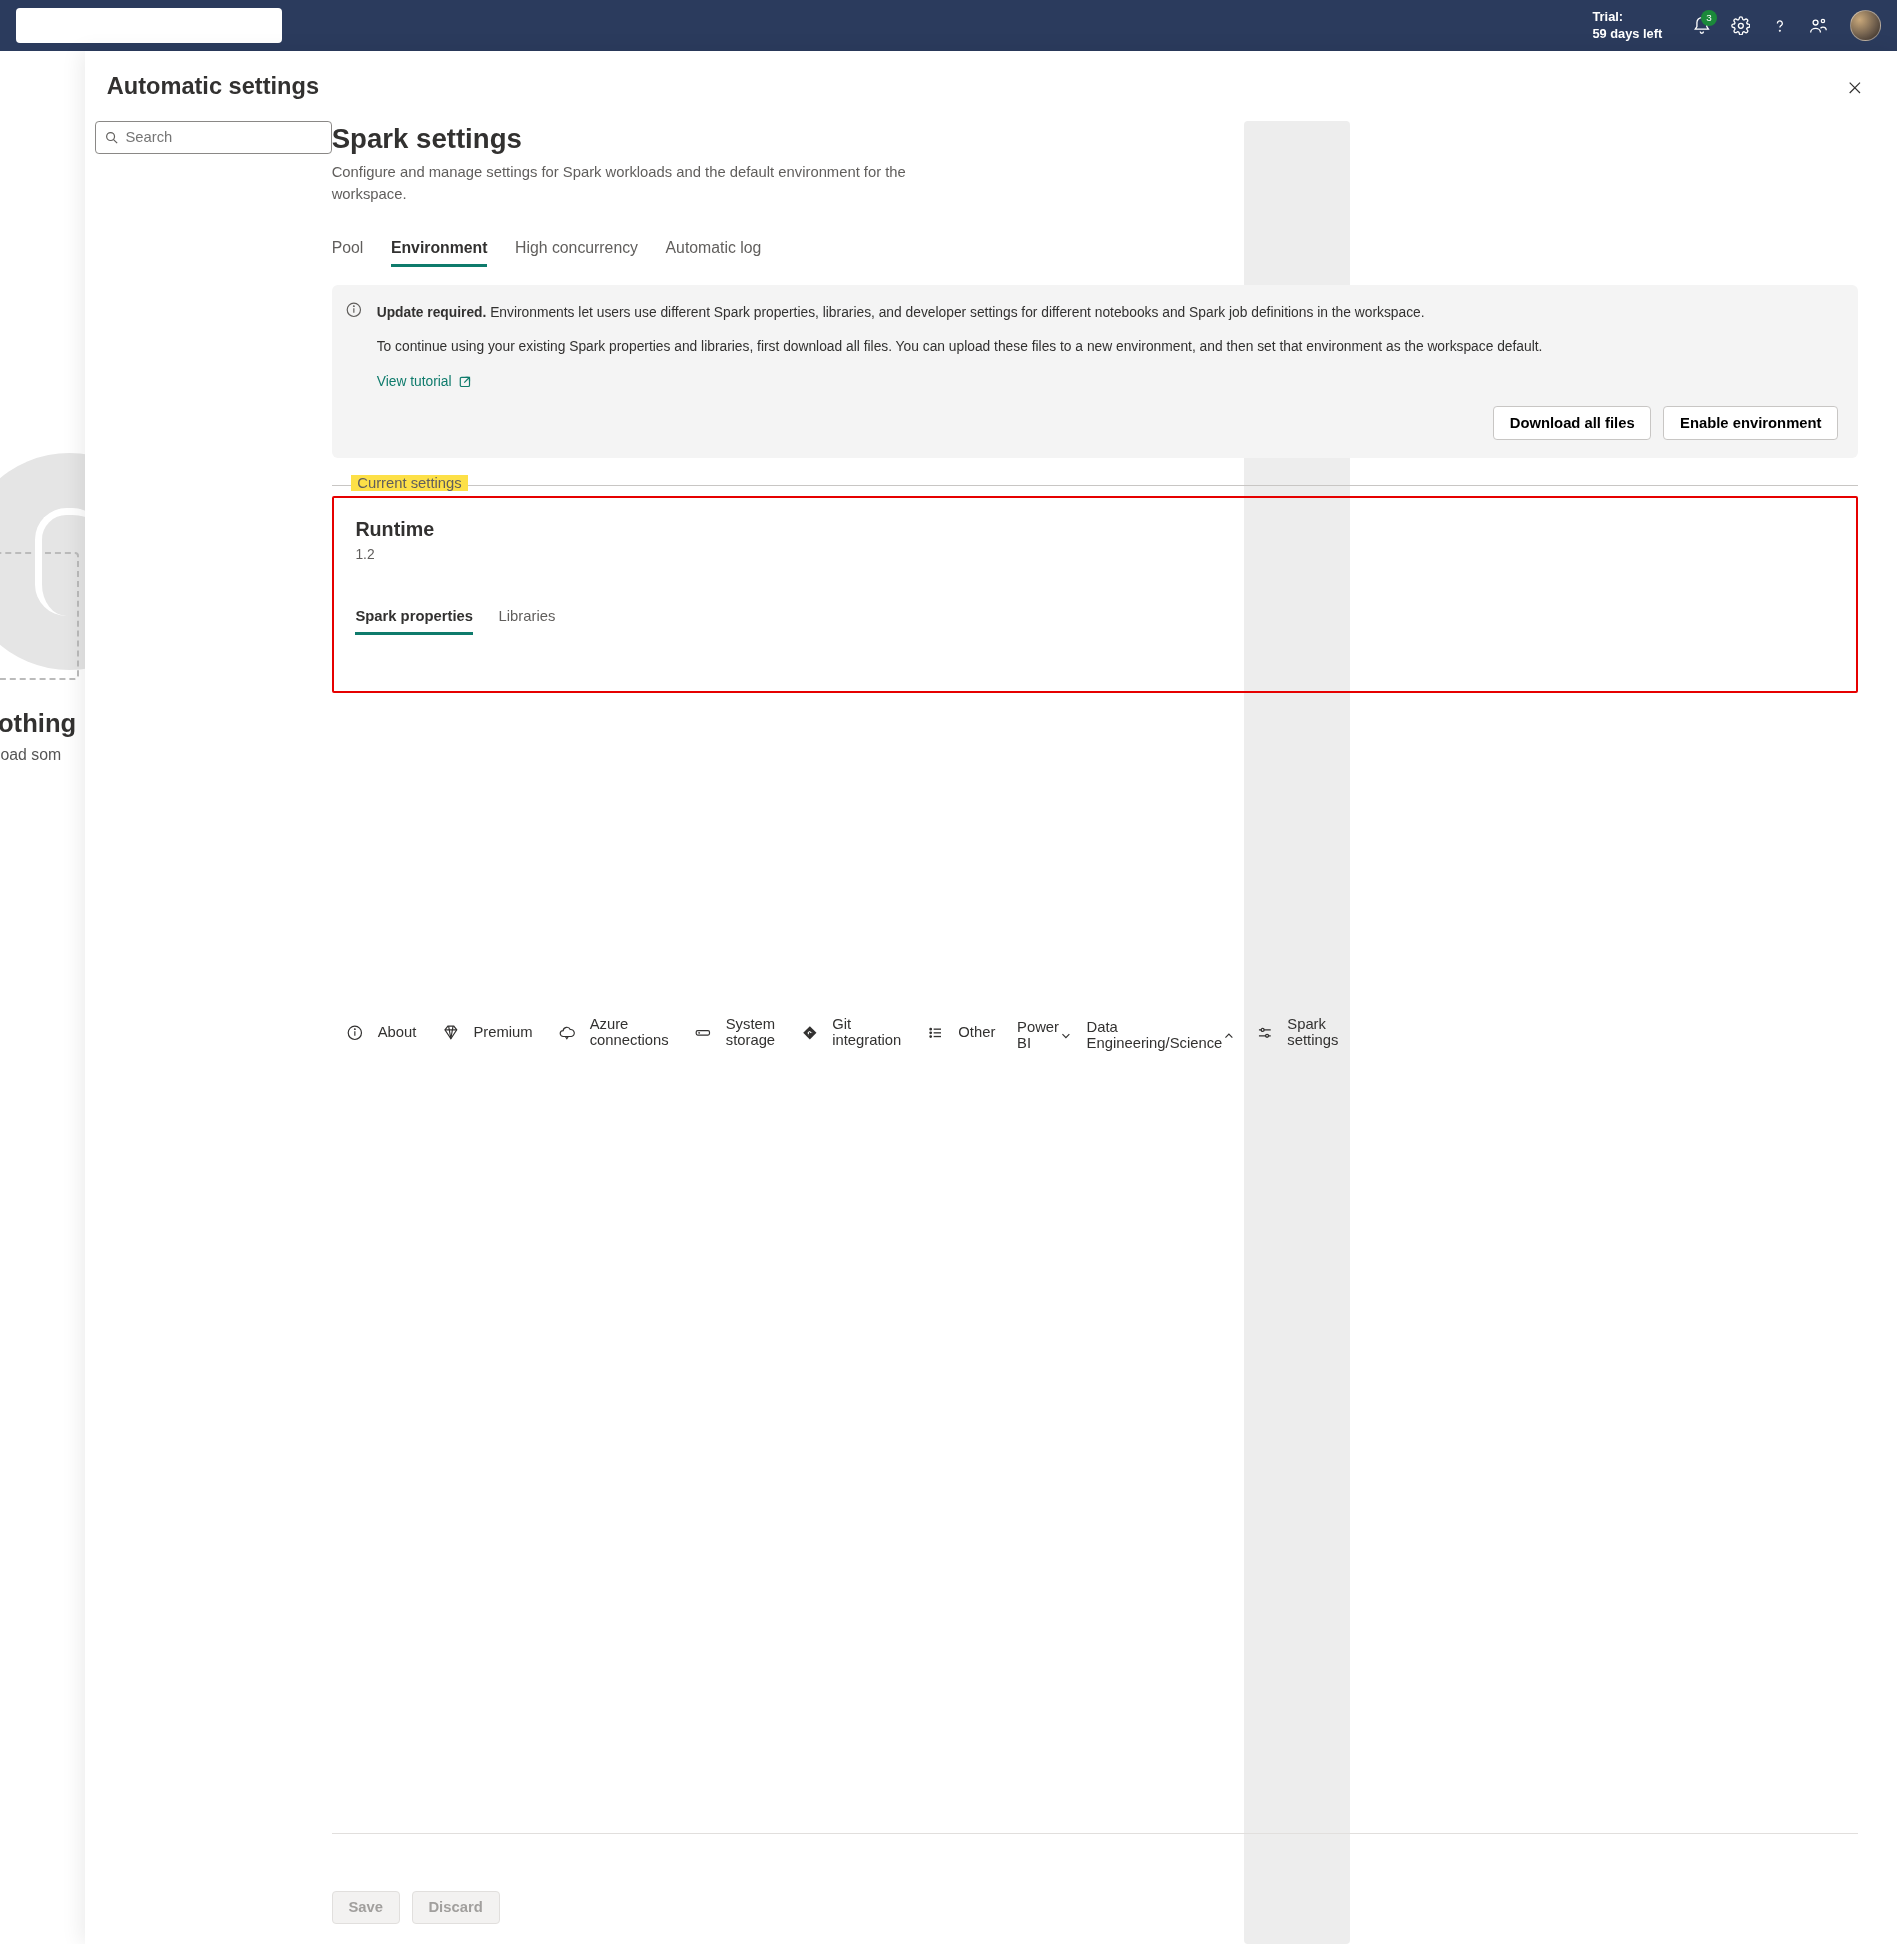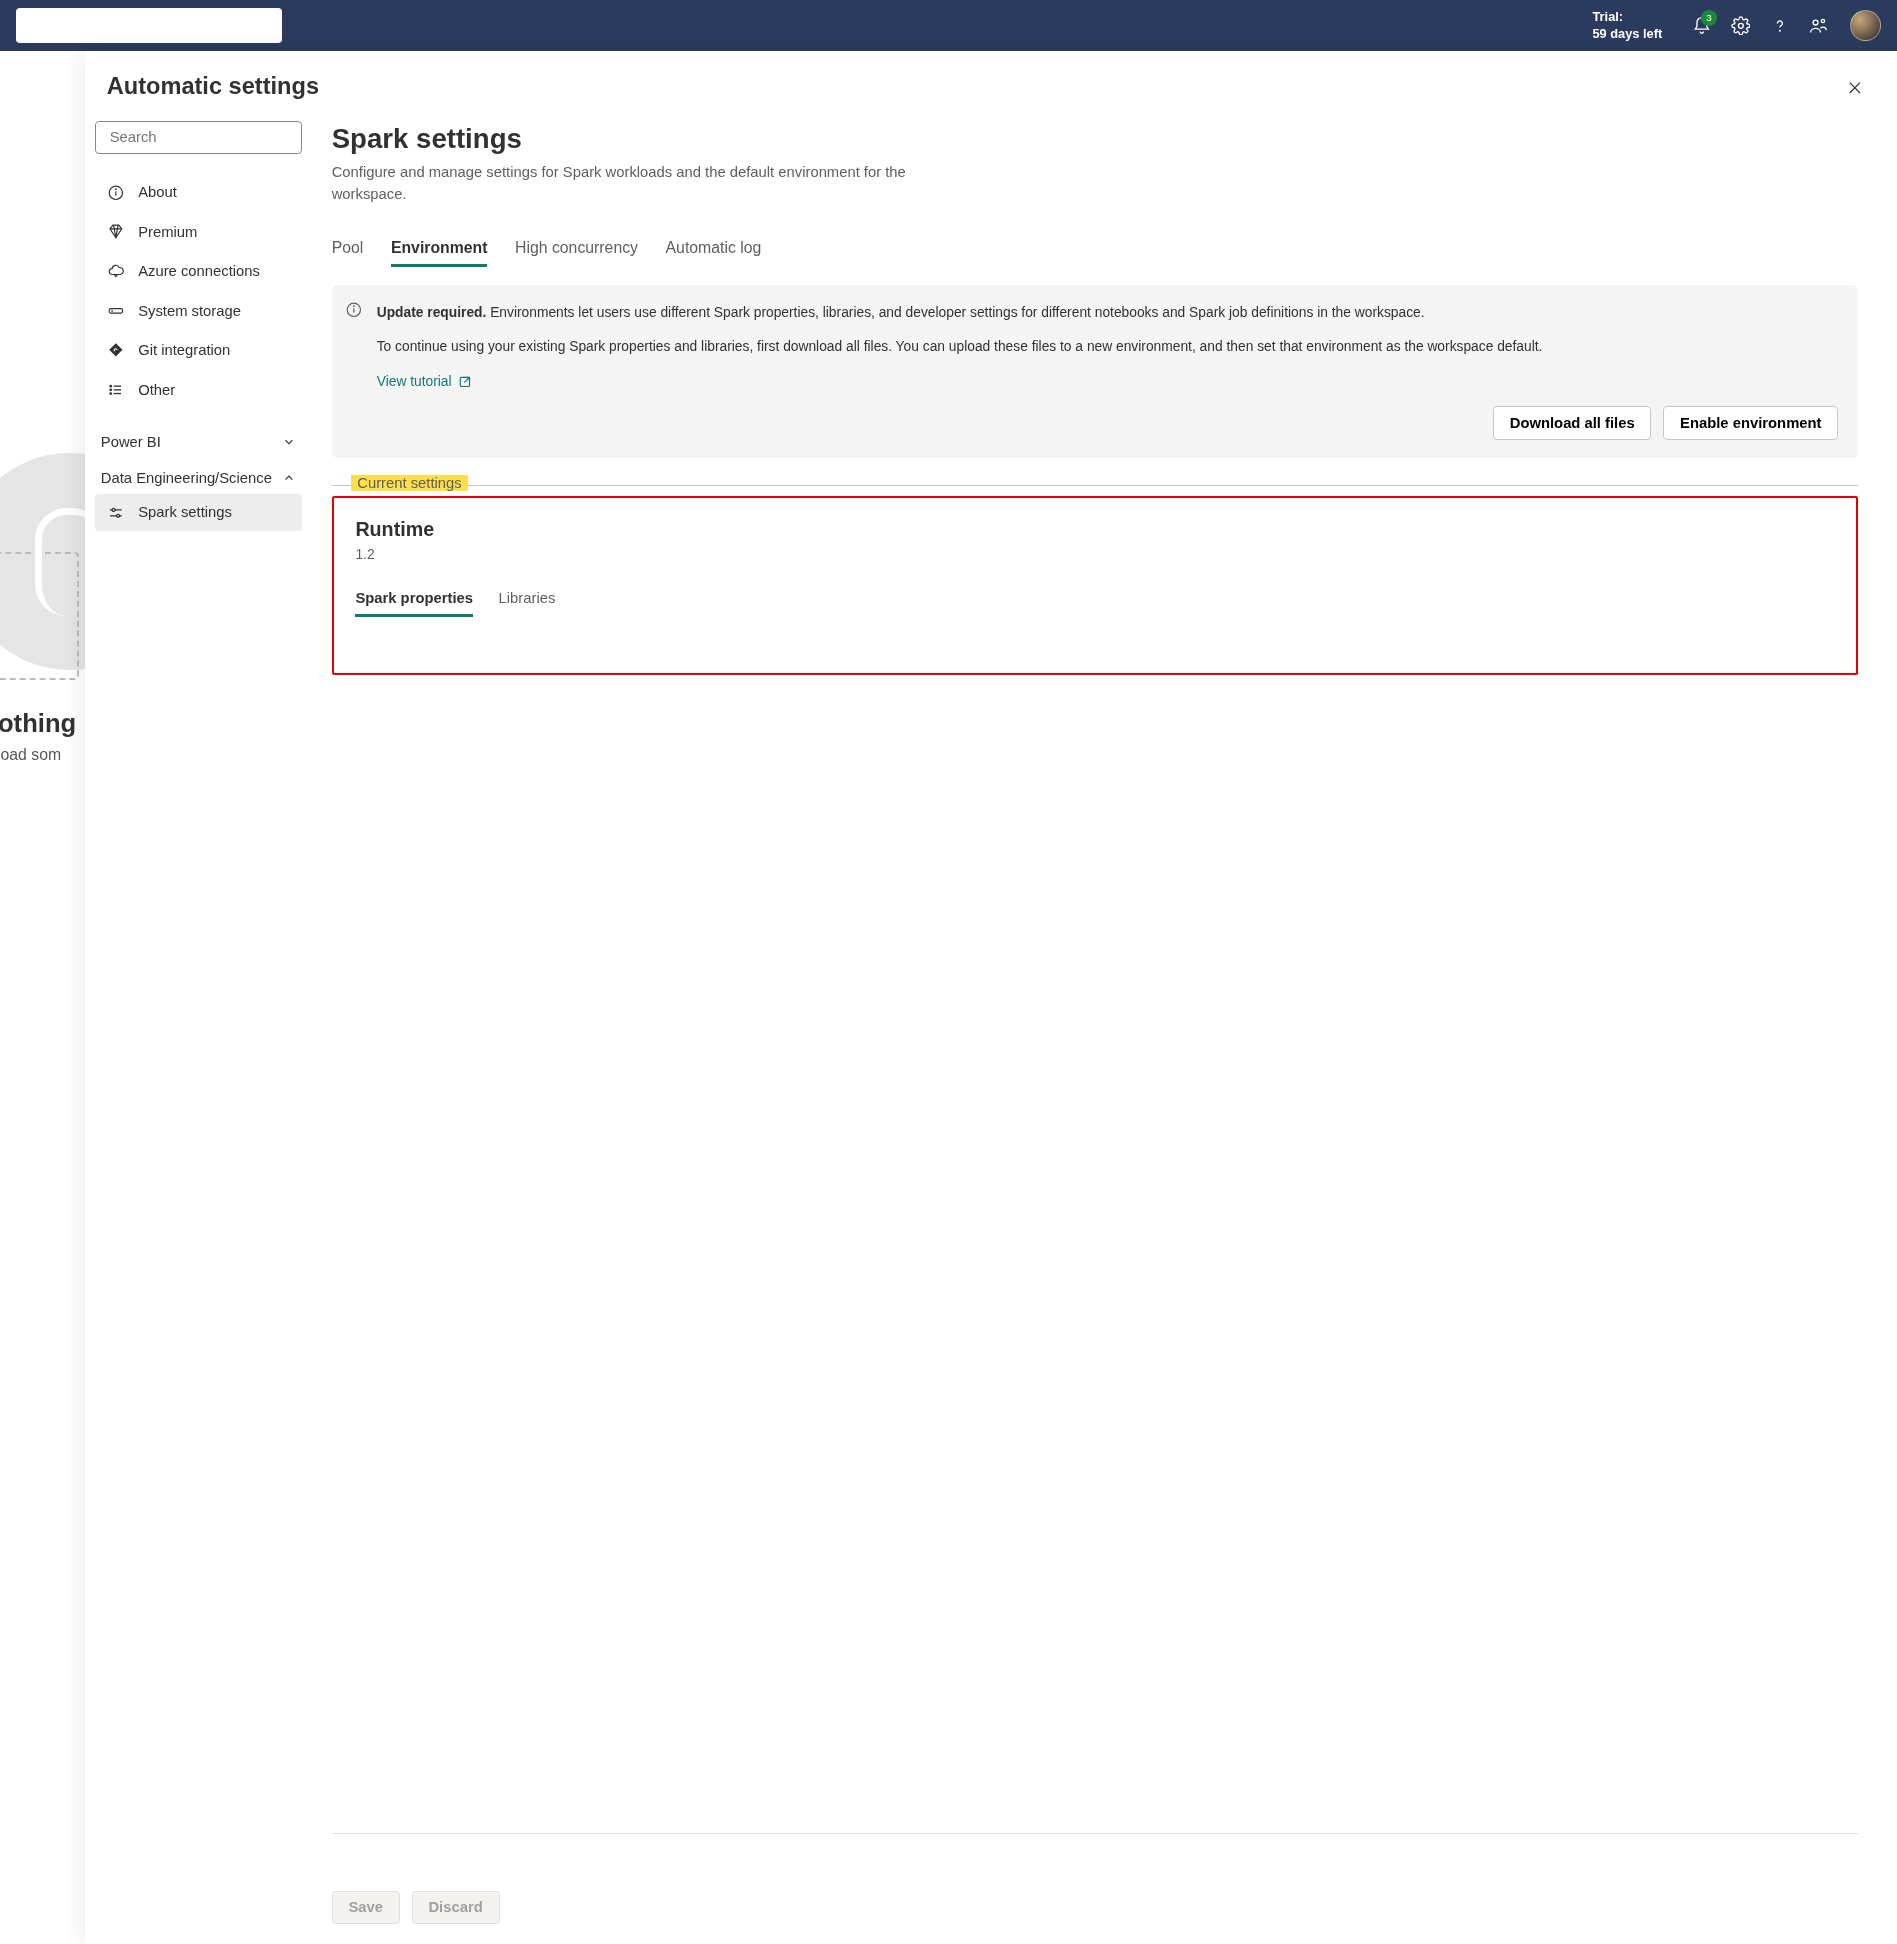--- a/index.html
+++ b/index.html
@@ -120,21 +120,21 @@
     flex:1;
     display:flex;
     overflow:hidden;
   }
 
   
   .sidebar {
     width: 227px;
     padding: 15.8px 9.9px 0 9.9px;
     display:flex;
-    flex-direction:column;
+    flex-direction:row;
     gap:2px;
   }
   .search-box {
     display:flex; align-items:center;
     border:1px solid #8a8886;
     border-radius:3.9px;
     height:33px;
     padding:0 7.9px;
     color:#605e5c;
     margin-bottom:17.7px;
@@ -230,21 +230,21 @@
     padding:0 5.9px;
     font-size:14.8px;
     color:#605e5c;
     display:inline-block;
   }
 
   .runtime-h { font-size:19.7px; font-weight:700; margin-bottom:5.9px; }
   .runtime-v { font-size:13.8px; color:#605e5c; margin-bottom:21.7px; }
 
   .inner-tabs { display:flex; gap:25.6px; margin-bottom:17.7px; }
-  .inner-tab { padding:5.9px 0 7.9px 0; font-size:14.8px; cursor:pointer; border-bottom:3px solid transparent; color:#605e5c; }
+  .inner-tab { padding:5.9px 0 7.9px 0; font-size:14.8px; cursor:pointer; border-bottom:3px solid transparent; color:#605e5c;margin-top:18px; }
   .inner-tab.active { font-weight:700; color:#323130; border-bottom-color:#0f7b6c; }
 
   table.props { width:100%; border-collapse:collapse; }
   table.props th { text-align:left; font-weight:700; font-size:14.8px; padding:9.9px 0; border-bottom:1px solid #e1dfdd; }
   table.props td { font-size:13.8px; color:#323130; padding:13.8px 0; border-bottom:1px solid #e1dfdd; }
   table.props th:first-child, table.props td:first-child { width:46%; }
 
   .footer {
     margin-top:auto;
     padding-top:39px;

